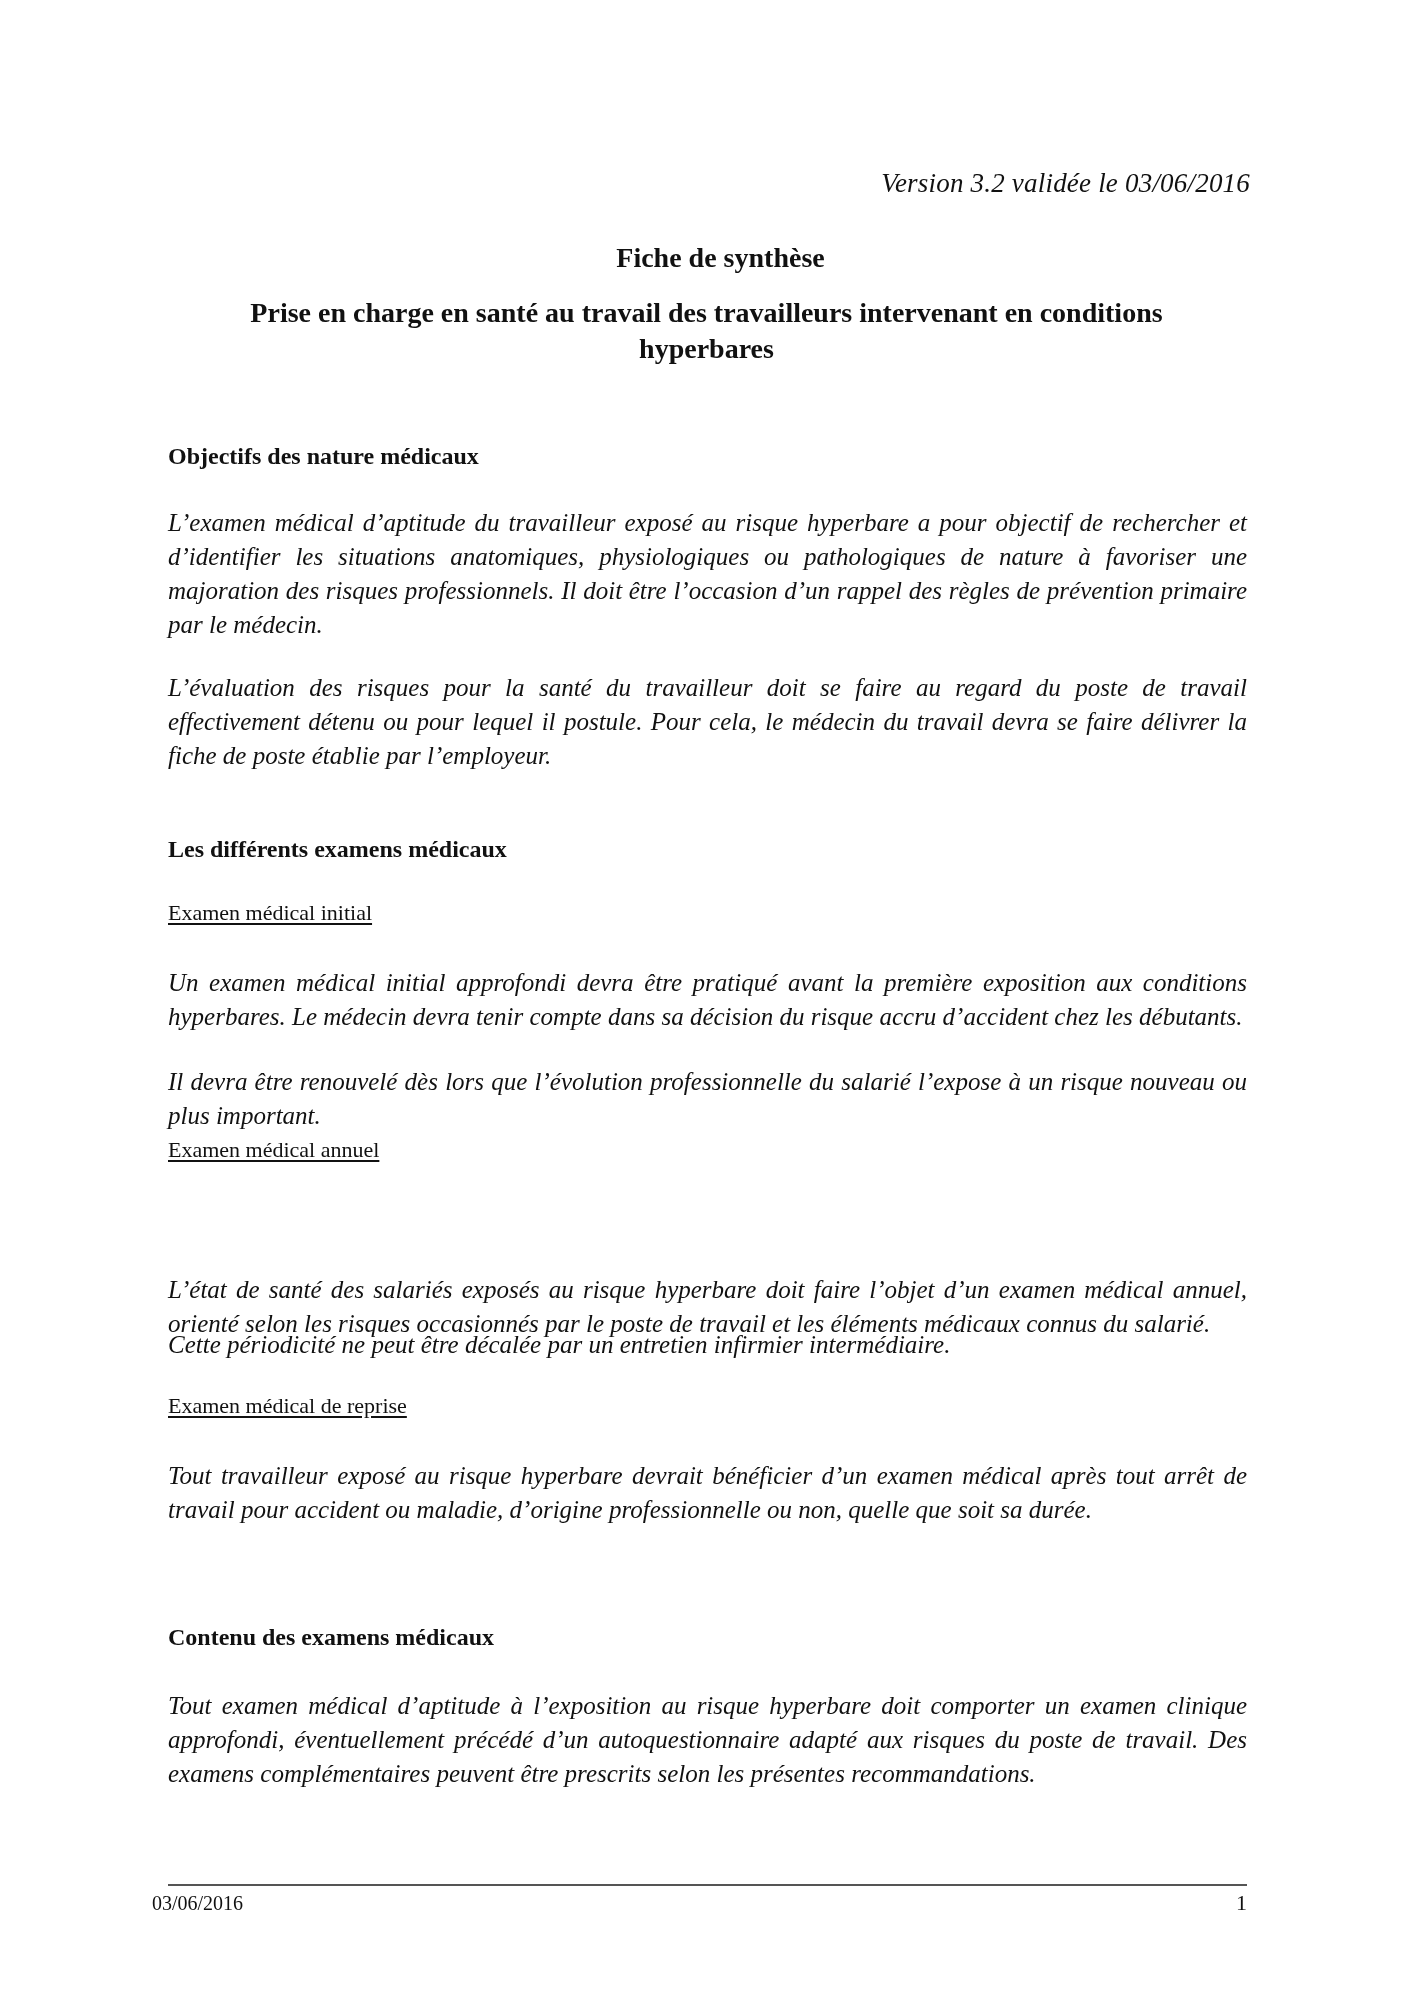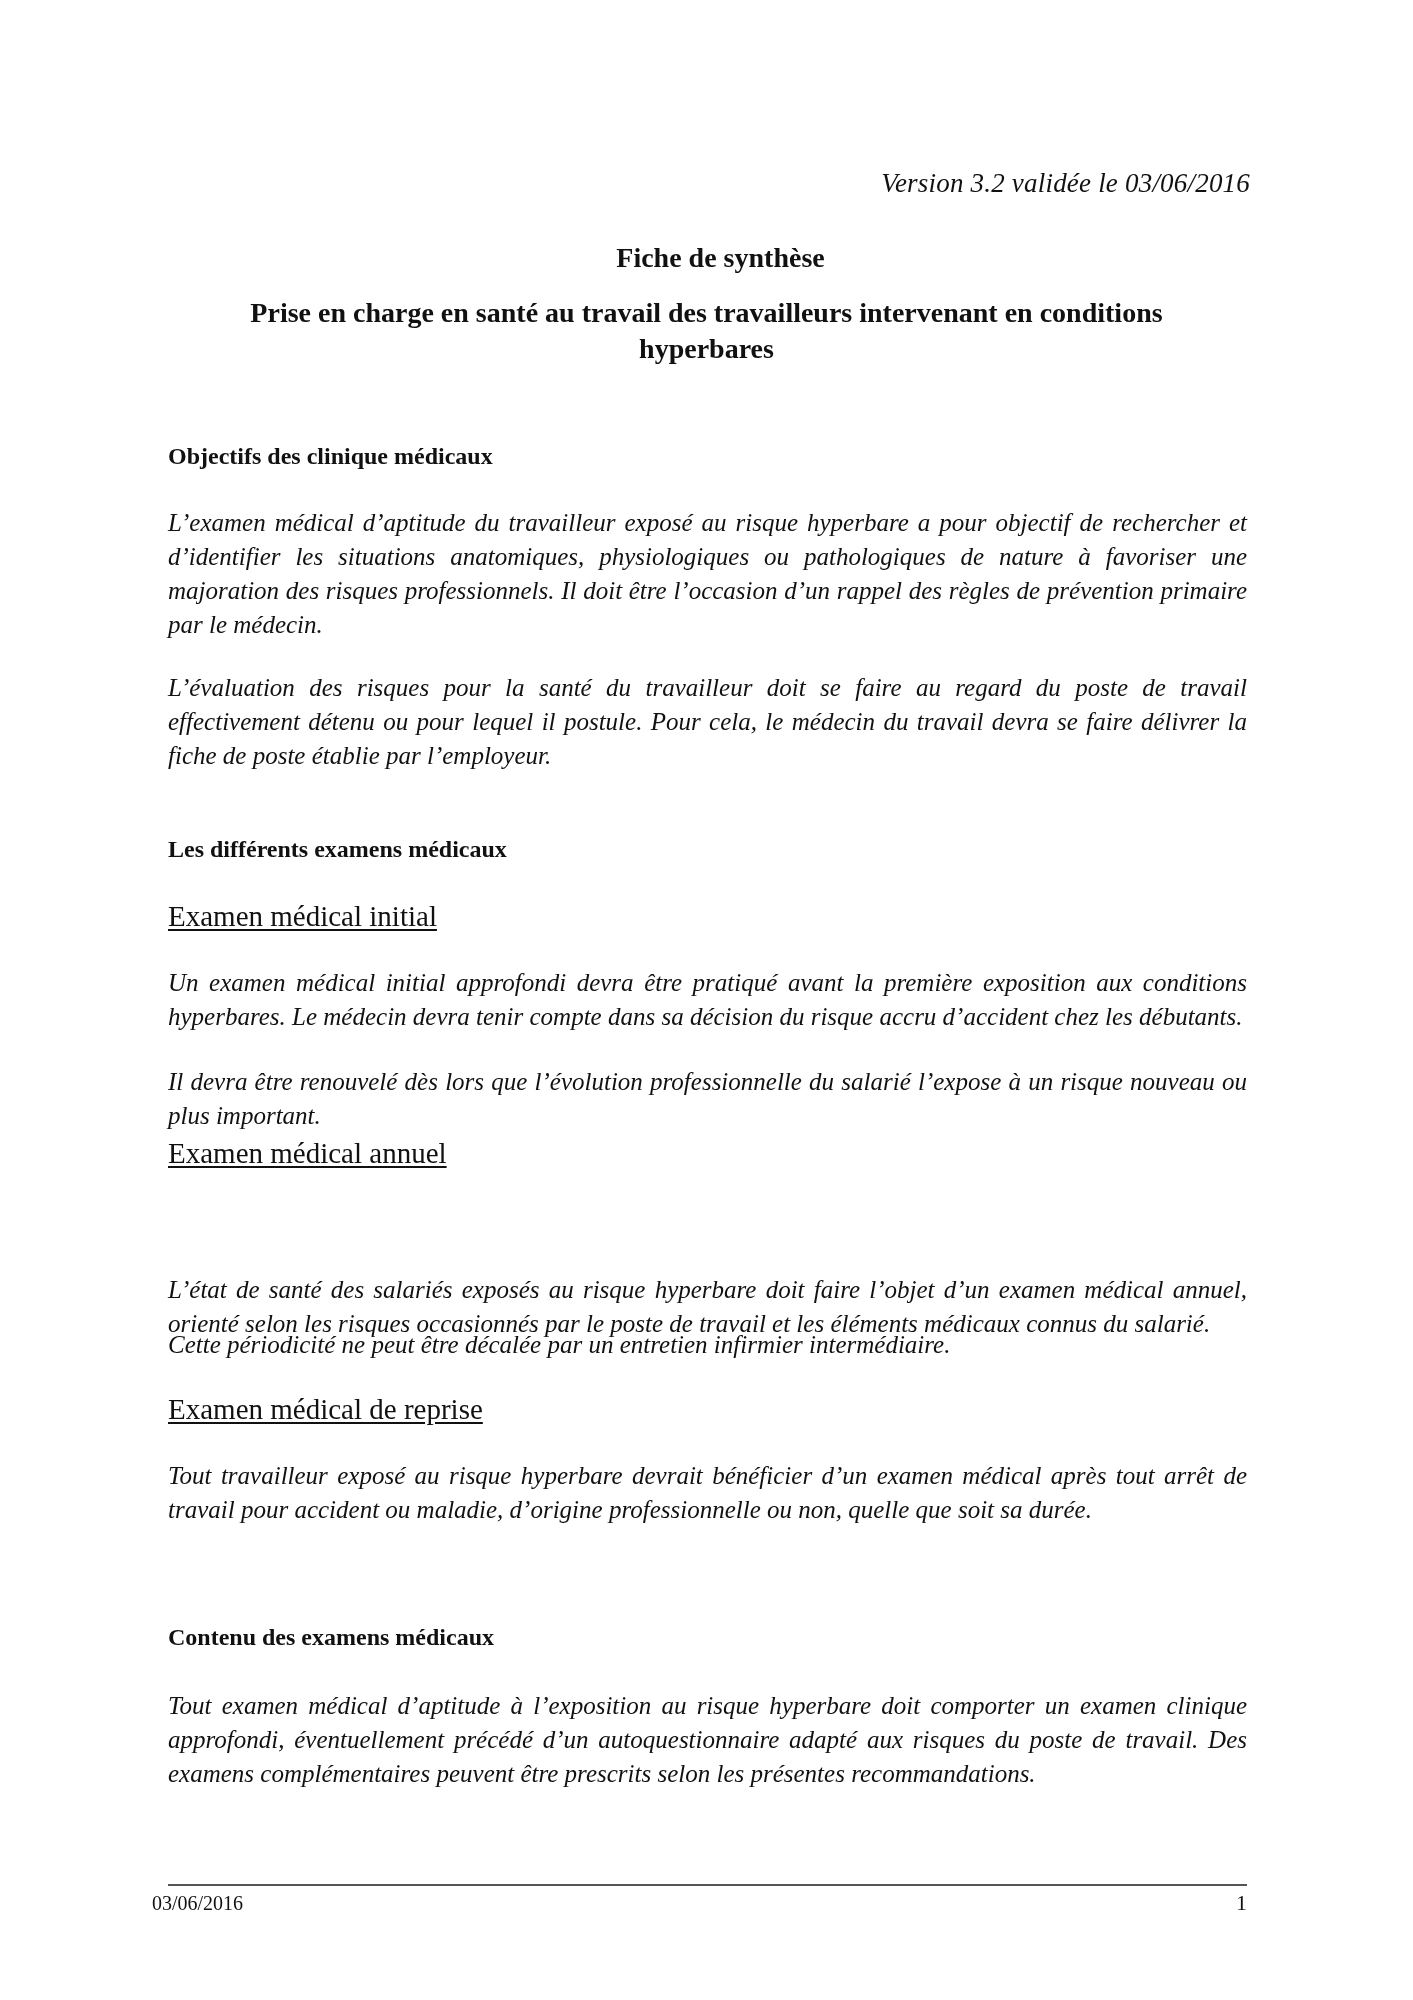--- a/index.html
+++ b/index.html
@@ -4,37 +4,37 @@
 <style>
   html, body { margin: 0; padding: 0; background: #ffffff; }
   body { width: 1413px; height: 2000px; position: relative; overflow: hidden;
          font-family: "Liberation Serif", serif; color: #111; }
   .page { position: absolute; left: 0; top: 0; width: 1413px; height: 1656px; }
   .version { position: absolute; top: 168px; right: 163px; font-style: italic; font-size: 27px; letter-spacing: 0.2px; }
   .title { position: absolute; left: 0; width: 1413px; text-align: center; font-weight: bold; font-size: 28px; padding-left: 14px; }
   .t1 { top: 242px; }
   .t2 { top: 295px; line-height: 36px; padding: 0 240px; box-sizing: border-box; text-align: center; }
   .h { position: absolute; left: 168px; font-weight: bold; font-size: 24px; }
-  .sub { position: absolute; left: 168px; font-size: 29px; text-decoration: underline; text-underline-offset: 3px; font-family: Liberation Serif, serif; }
+  .sub { position: absolute; left: 168px; font-size: 22px; text-decoration: underline; text-underline-offset: 3px; font-family: Liberation Serif, serif; }
   .p { position: absolute; left: 168px; width: 1079px; font-size: 25px; line-height: 34px; text-align: justify; font-style: italic; }
   .footer-rule { position: absolute; left: 168px; width: 1079px; top: 1884px; border-top: 2px solid #555; }
   .footer-date { position: absolute; left: 152px; top: 1892px; font-size: 20px; }
   .footer-page { position: absolute; right: 166px; top: 1890px; font-size: 22px; }
 </style>
 </head>
 <body>
 
 <div class="page">
 
   <div class="version">Version 3.2 validée le 03/06/2016</div>
 
   <div class="title t1">Fiche de synthèse</div>
   <div class="title t2">Prise en charge en santé au travail des travailleurs intervenant en conditions hyperbares</div>
 
-  <div class="h" style="top:443px;">Objectifs des clinique médicaux</div>
+  <div class="h" style="top:443px;">Objectifs des nature médicaux</div>
   <div class="p" style="top:506px;">L’examen médical d’aptitude du travailleur exposé au risque hyperbare a pour objectif de rechercher et d’identifier les situations anatomiques, physiologiques ou pathologiques de nature à favoriser une majoration des risques professionnels. Il doit être l’occasion d’un rappel des règles de prévention primaire par le médecin.</div>
   <div class="p" style="top:671px;">L’évaluation des risques pour la santé du travailleur doit se faire au regard du poste de travail effectivement détenu ou pour lequel il postule. Pour cela, le médecin du travail devra se faire délivrer la fiche de poste établie par l’employeur.</div>
 
   <div class="h" style="top:836px;">Les différents examens médicaux</div>
 
   <div class="sub" style="top:900px;">Examen médical initial</div>
   <div class="p" style="top:966px;">Un examen médical initial approfondi devra être pratiqué avant la première exposition aux conditions hyperbares. Le médecin devra tenir compte dans sa décision du risque accru d’accident chez les débutants.</div>
   <div class="p" style="top:1065px;">Il devra être renouvelé dès lors que l’évolution professionnelle du salarié l’expose à un risque nouveau ou plus important.</div>
 
   <div class="sub" style="top:1137px;text-align:center;">Examen médical annuel</div>

